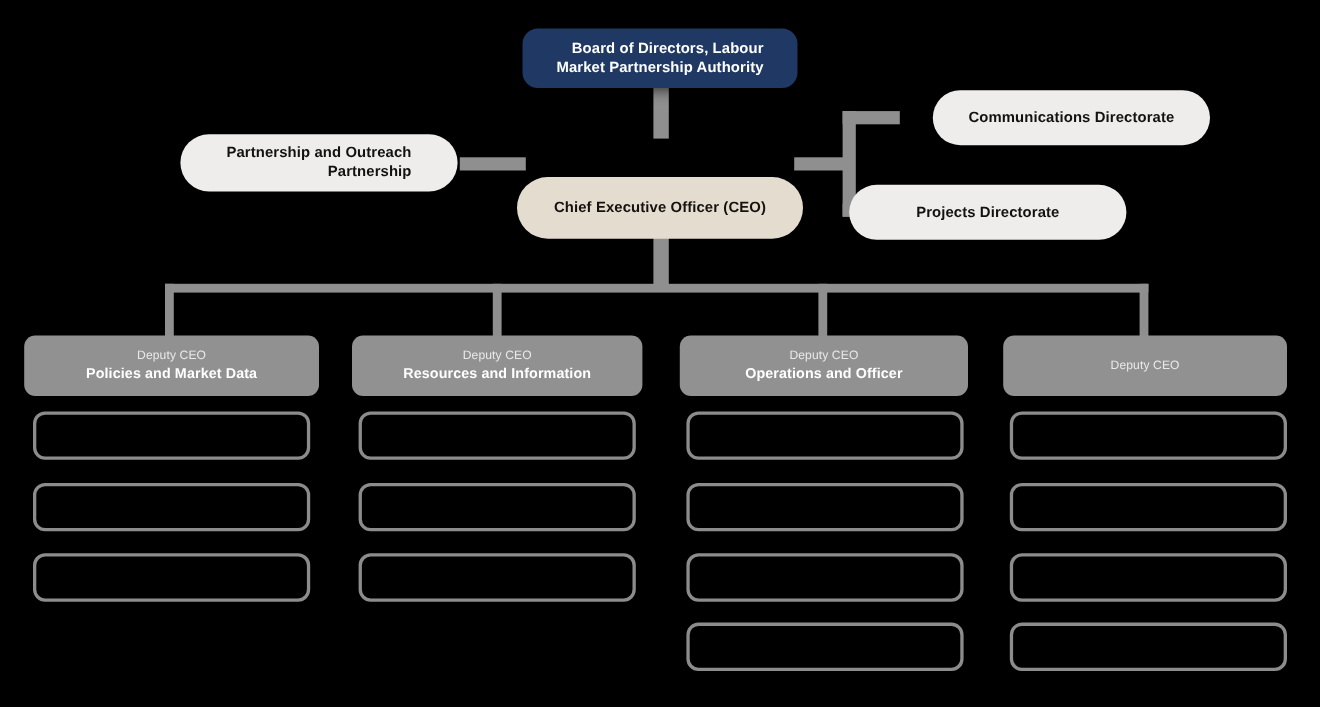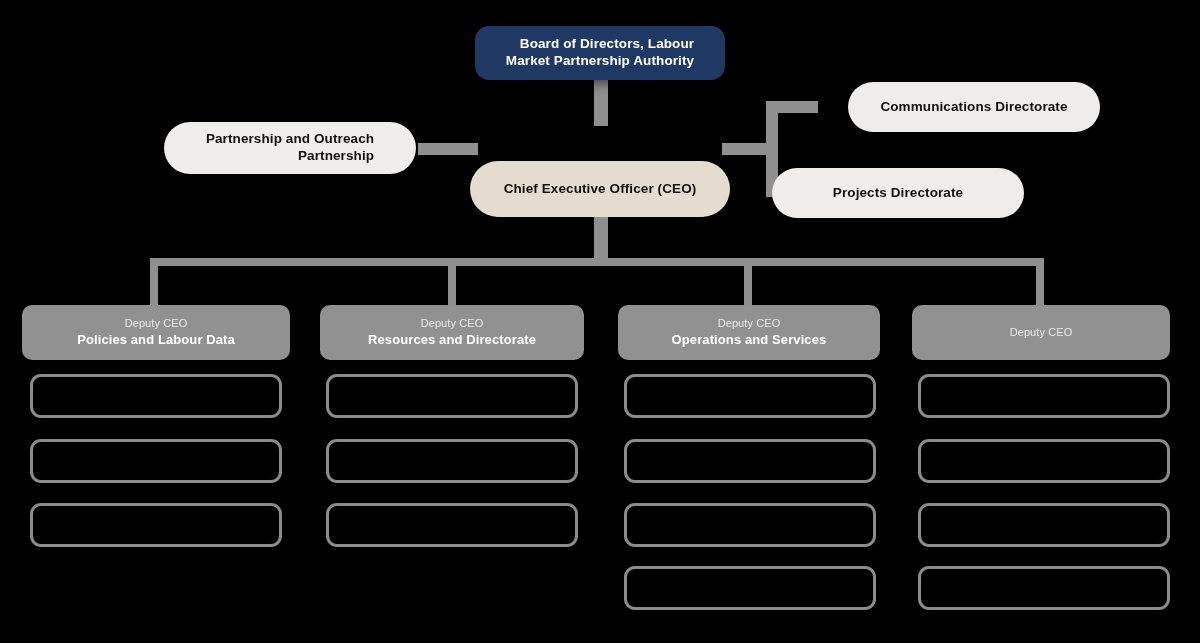--- a/index.html
+++ b/index.html
@@ -150,55 +150,55 @@
   <div class="node directorate" style="left:848px; top:82px; width:252px; height:50px;">
     <span>Communications Directorate</span>
   </div>
 
   <div class="node directorate" style="left:772px; top:168px; width:252px; height:50px;">
     <span>Projects Directorate</span>
   </div>
 
   <div class="node deputy" style="left:22px; top:305px; width:268px; height:55px;">
     <div class="dep-role">Deputy CEO</div>
-    <div class="dep-unit">Policies and Labour Data</div>
+    <div class="dep-unit">Policies and Market Data</div>
   </div>
   <div class="node leaf" style="left:30px; top:374px; width:252px; height:44px;">
     <div class="leaf-l1"></div>
     <div class="leaf-l2"></div>
   </div>
   <div class="node leaf" style="left:30px; top:439px; width:252px; height:44px;">
     <div class="leaf-l1"></div>
     <div class="leaf-l2"></div>
   </div>
   <div class="node leaf" style="left:30px; top:503px; width:252px; height:44px;">
     <div class="leaf-l1"></div>
     <div class="leaf-l2"></div>
   </div>
 
   <div class="node deputy" style="left:320px; top:305px; width:264px; height:55px;">
     <div class="dep-role">Deputy CEO</div>
-    <div class="dep-unit">Resources and Directorate</div>
+    <div class="dep-unit">Resources and Information</div>
   </div>
   <div class="node leaf" style="left:326px; top:374px; width:252px; height:44px;">
     <div class="leaf-l1"></div>
     <div class="leaf-l2"></div>
   </div>
   <div class="node leaf" style="left:326px; top:439px; width:252px; height:44px;">
     <div class="leaf-l1"></div>
     <div class="leaf-l2"></div>
   </div>
   <div class="node leaf" style="left:326px; top:503px; width:252px; height:44px;">
     <div class="leaf-l1"></div>
     <div class="leaf-l2"></div>
   </div>
 
   <div class="node deputy" style="left:618px; top:305px; width:262px; height:55px;">
     <div class="dep-role">Deputy CEO</div>
-    <div class="dep-unit">Operations and Services</div>
+    <div class="dep-unit">Operations and Officer</div>
   </div>
   <div class="node leaf" style="left:624px; top:374px; width:252px; height:44px;">
     <div class="leaf-l1"></div>
     <div class="leaf-l2"></div>
   </div>
   <div class="node leaf" style="left:624px; top:439px; width:252px; height:44px;">
     <div class="leaf-l1"></div>
     <div class="leaf-l2"></div>
   </div>
   <div class="node leaf" style="left:624px; top:503px; width:252px; height:44px;">

